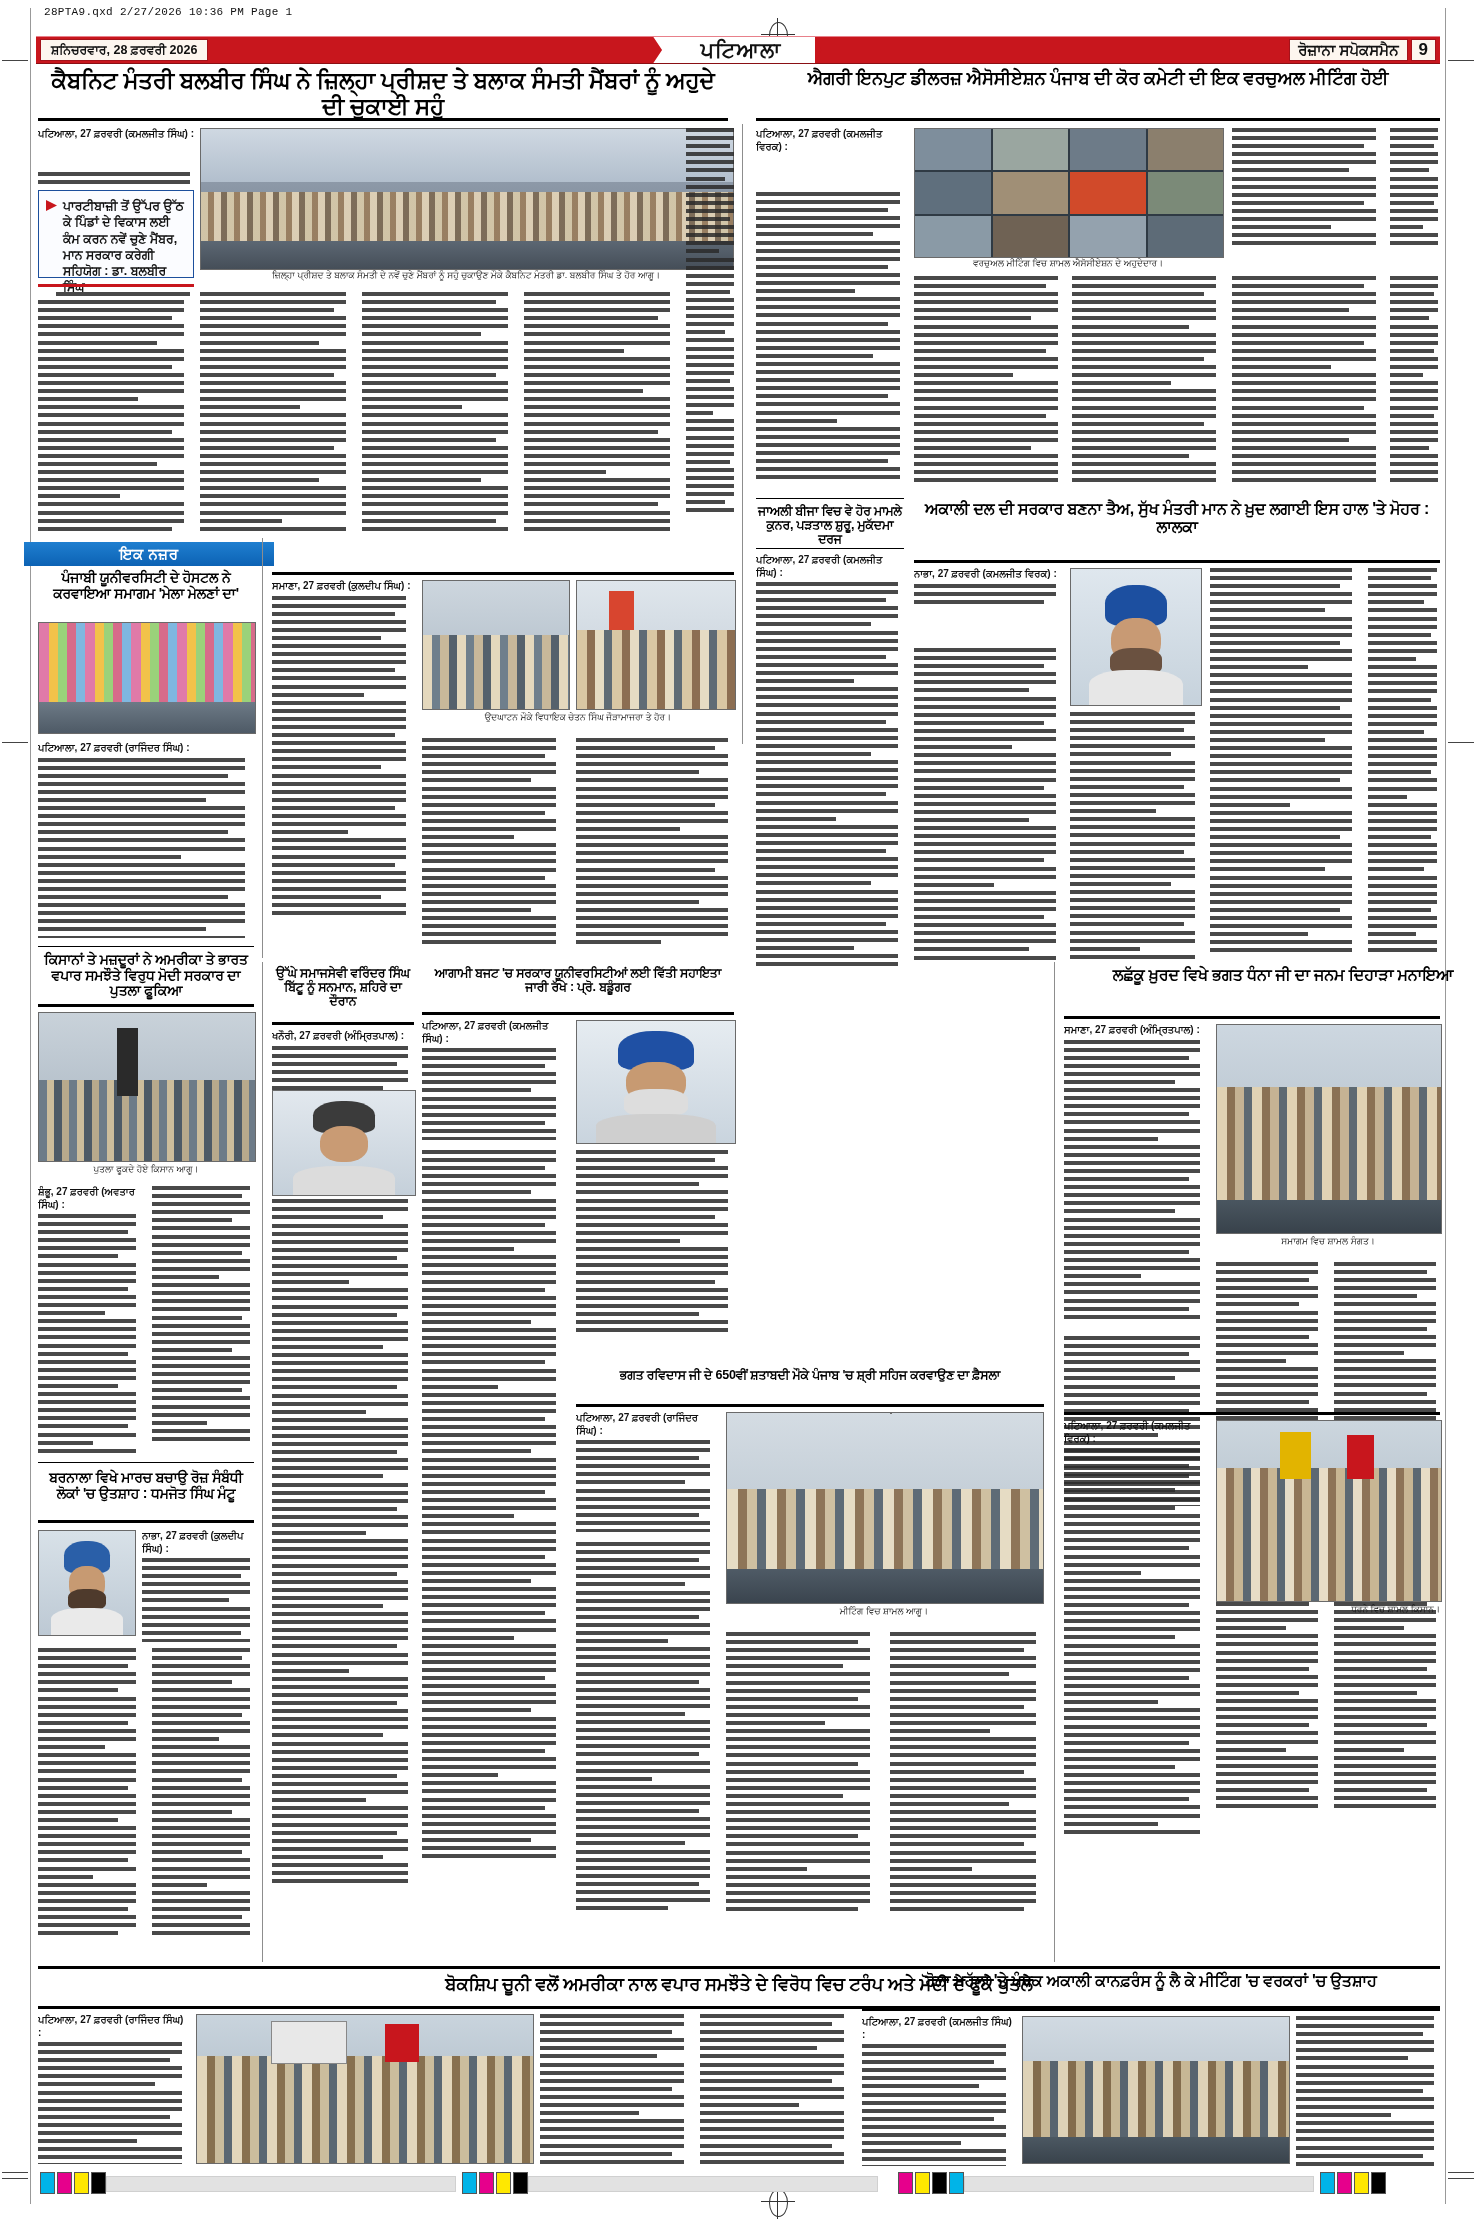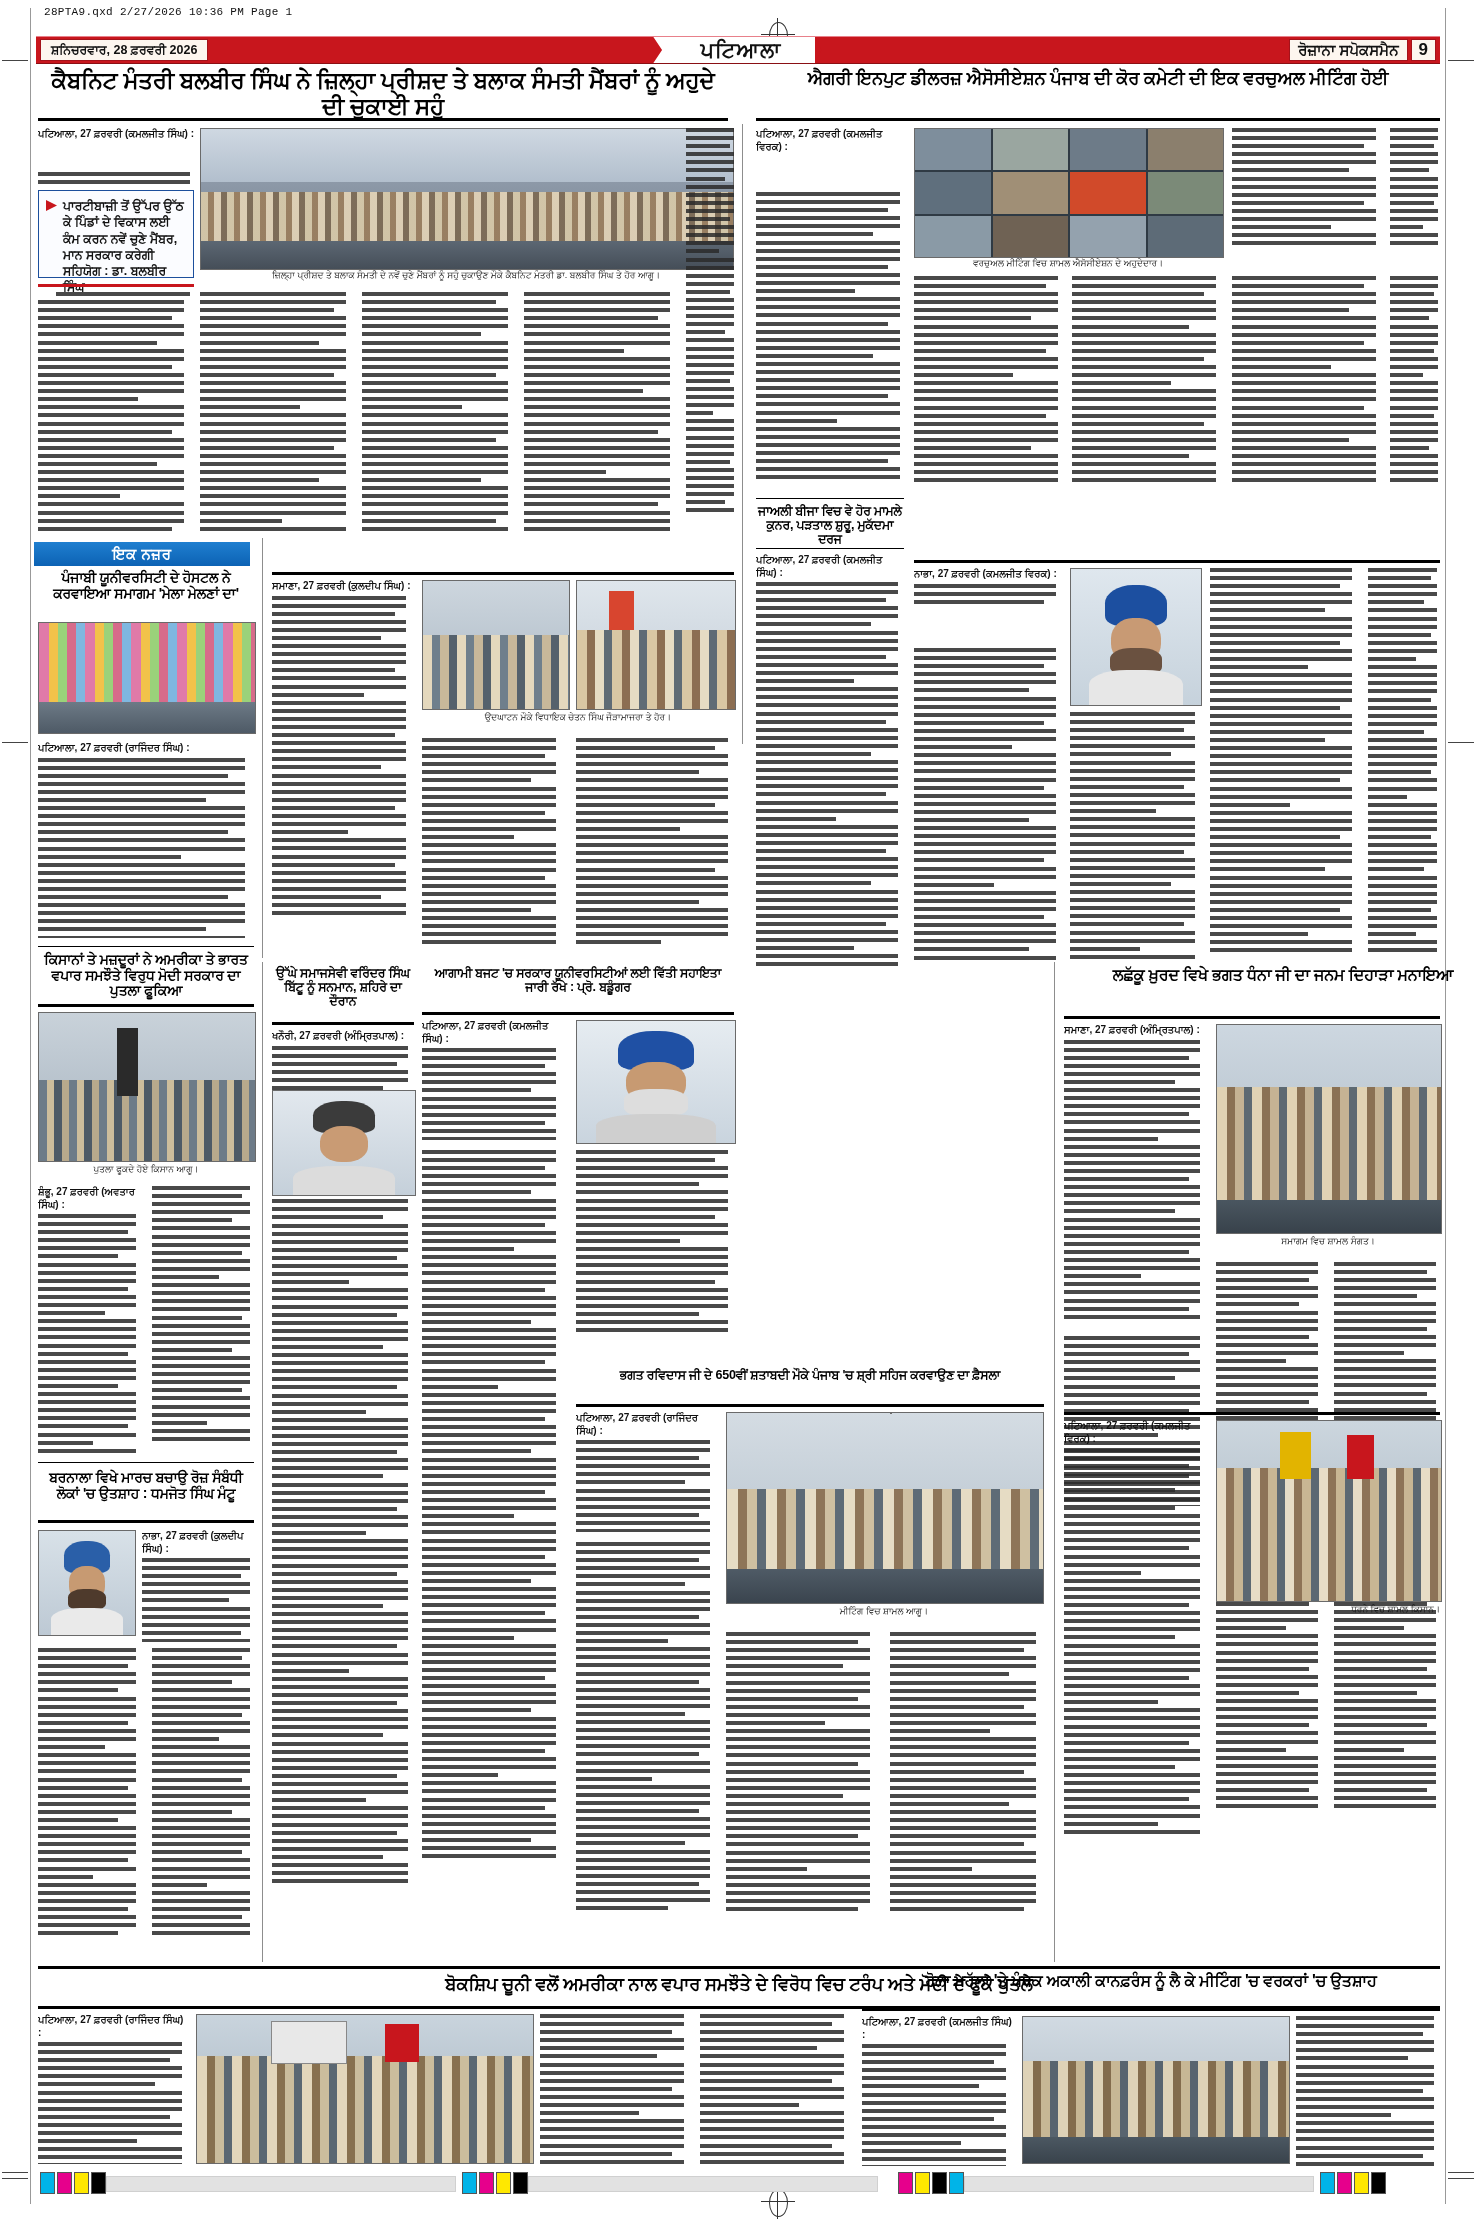--- a/index.html
+++ b/index.html
@@ -763,20 +763,21 @@
     <div class="tl s9"></div>
       <div class="tl s9"></div>
       <div class="tl s8"></div>
       <div class="tl s9"></div>
     <div class="tl s9"></div>
       <div class="tl s6"></div>
       <div class="tl s9"></div>
       <div class="tl s9"></div>
   </div>
 
+  <div class="hl hl-md" style="position:absolute; left:914px; top:500px; width:526px;">ਅਕਾਲੀ ਦਲ ਦੀ ਸਰਕਾਰ ਬਣਨਾ ਤੈਅ, ਸੁੱਖ ਮੰਤਰੀ ਮਾਨ ਨੇ ਖ਼ੁਦ ਲਗਾਈ ਇਸ ਹਾਲ 'ਤੇ ਮੋਹਰ : ਲਾਲਕਾ</div>
   <div class="hrule thick" style="left:914px; top:560px; width:526px;"></div>
 
   <div class="body-col" style="left:914px; top:568px; width:148px; height:70px;">
     <div class="dateline">ਨਾਭਾ, 27 ਫ਼ਰਵਰੀ (ਕਮਲਜੀਤ ਵਿਰਕ) :</div>
     <div class="tl s9"></div>
       <div class="tl s9"></div>
       <div class="tl s8"></div>
   </div>
 
   <div class="photo" style="left:1070px; top:568px; width:130px; height:136px;">
@@ -954,21 +955,21 @@
       <div class="tl s9"></div>
     <div class="tl s9"></div>
       <div class="tl s8"></div>
       <div class="tl s9"></div>
       <div class="tl s9"></div>
     <div class="tl s9"></div>
       <div class="tl s7"></div>
       <div class="tl s9"></div>
   </div>
 
-  <div class="blue-band" style="left:34px; top:542px; width:216px; height:24px;">ਇਕ ਨਜ਼ਰ</div>
+  <div class="blue-band" style="left:24px; top:542px; width:250px; height:24px;">ਇਕ ਨਜ਼ਰ</div>
   <div class="hl hl-sm" style="position:absolute; left:38px; top:570px; width:216px;">ਪੰਜਾਬੀ ਯੂਨੀਵਰਸਿਟੀ ਦੇ ਹੋਸਟਲ ਨੇ ਕਰਵਾਇਆ ਸਮਾਗਮ 'ਮੇਲਾ ਮੇਲਣਾਂ ਦਾ'</div>
 
   <div class="photo" style="left:38px; top:622px; width:216px; height:110px;">
     <div style="position:absolute;inset:0;background:
       repeating-linear-gradient(90deg,#e07aa8 0 10px,#f2c24a 10px 19px,#9ad27a 19px 28px,#d76b8a 28px 37px,#7fb7e0 37px 46px);"></div>
     <div style="position:absolute;left:0;right:0;bottom:0;height:28%;background:linear-gradient(#6d7a86,#4e5a66);"></div>
   </div>
 
   <div class="body-col" style="left:38px; top:742px; width:216px; height:196px;">
     <div class="dateline">ਪਟਿਆਲਾ, 27 ਫ਼ਰਵਰੀ (ਰਾਜਿੰਦਰ ਸਿੰਘ) :</div>

